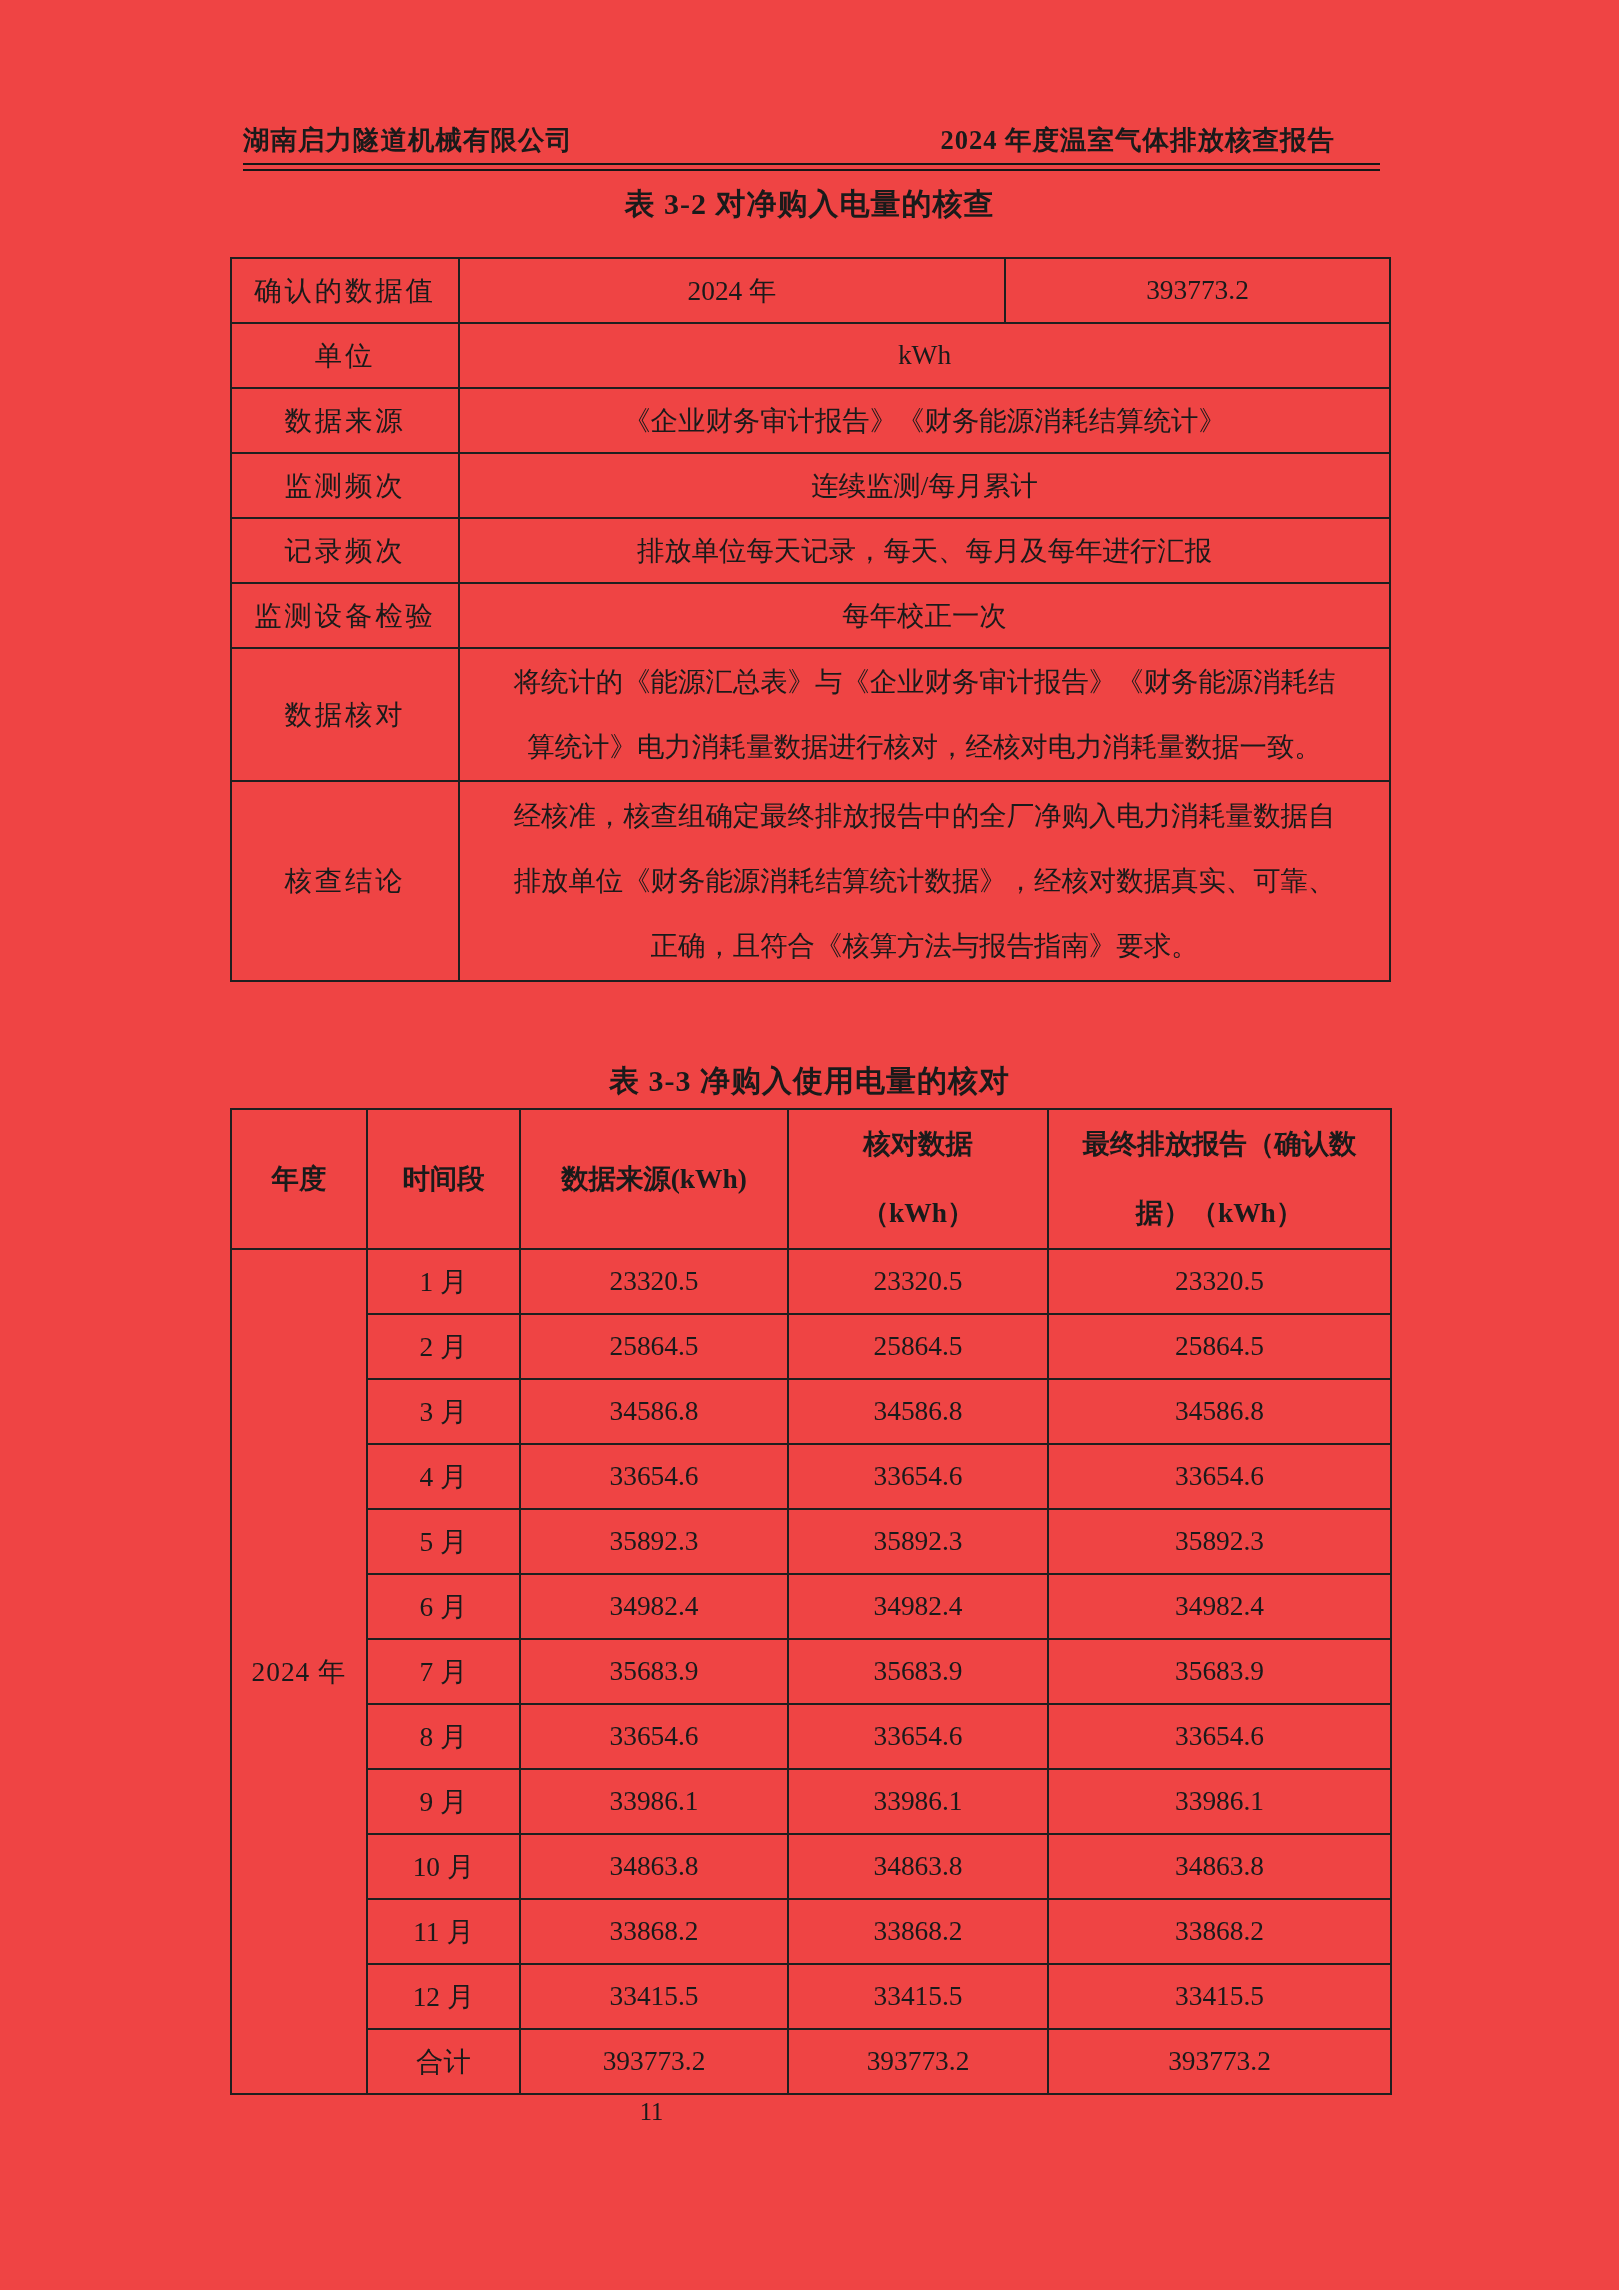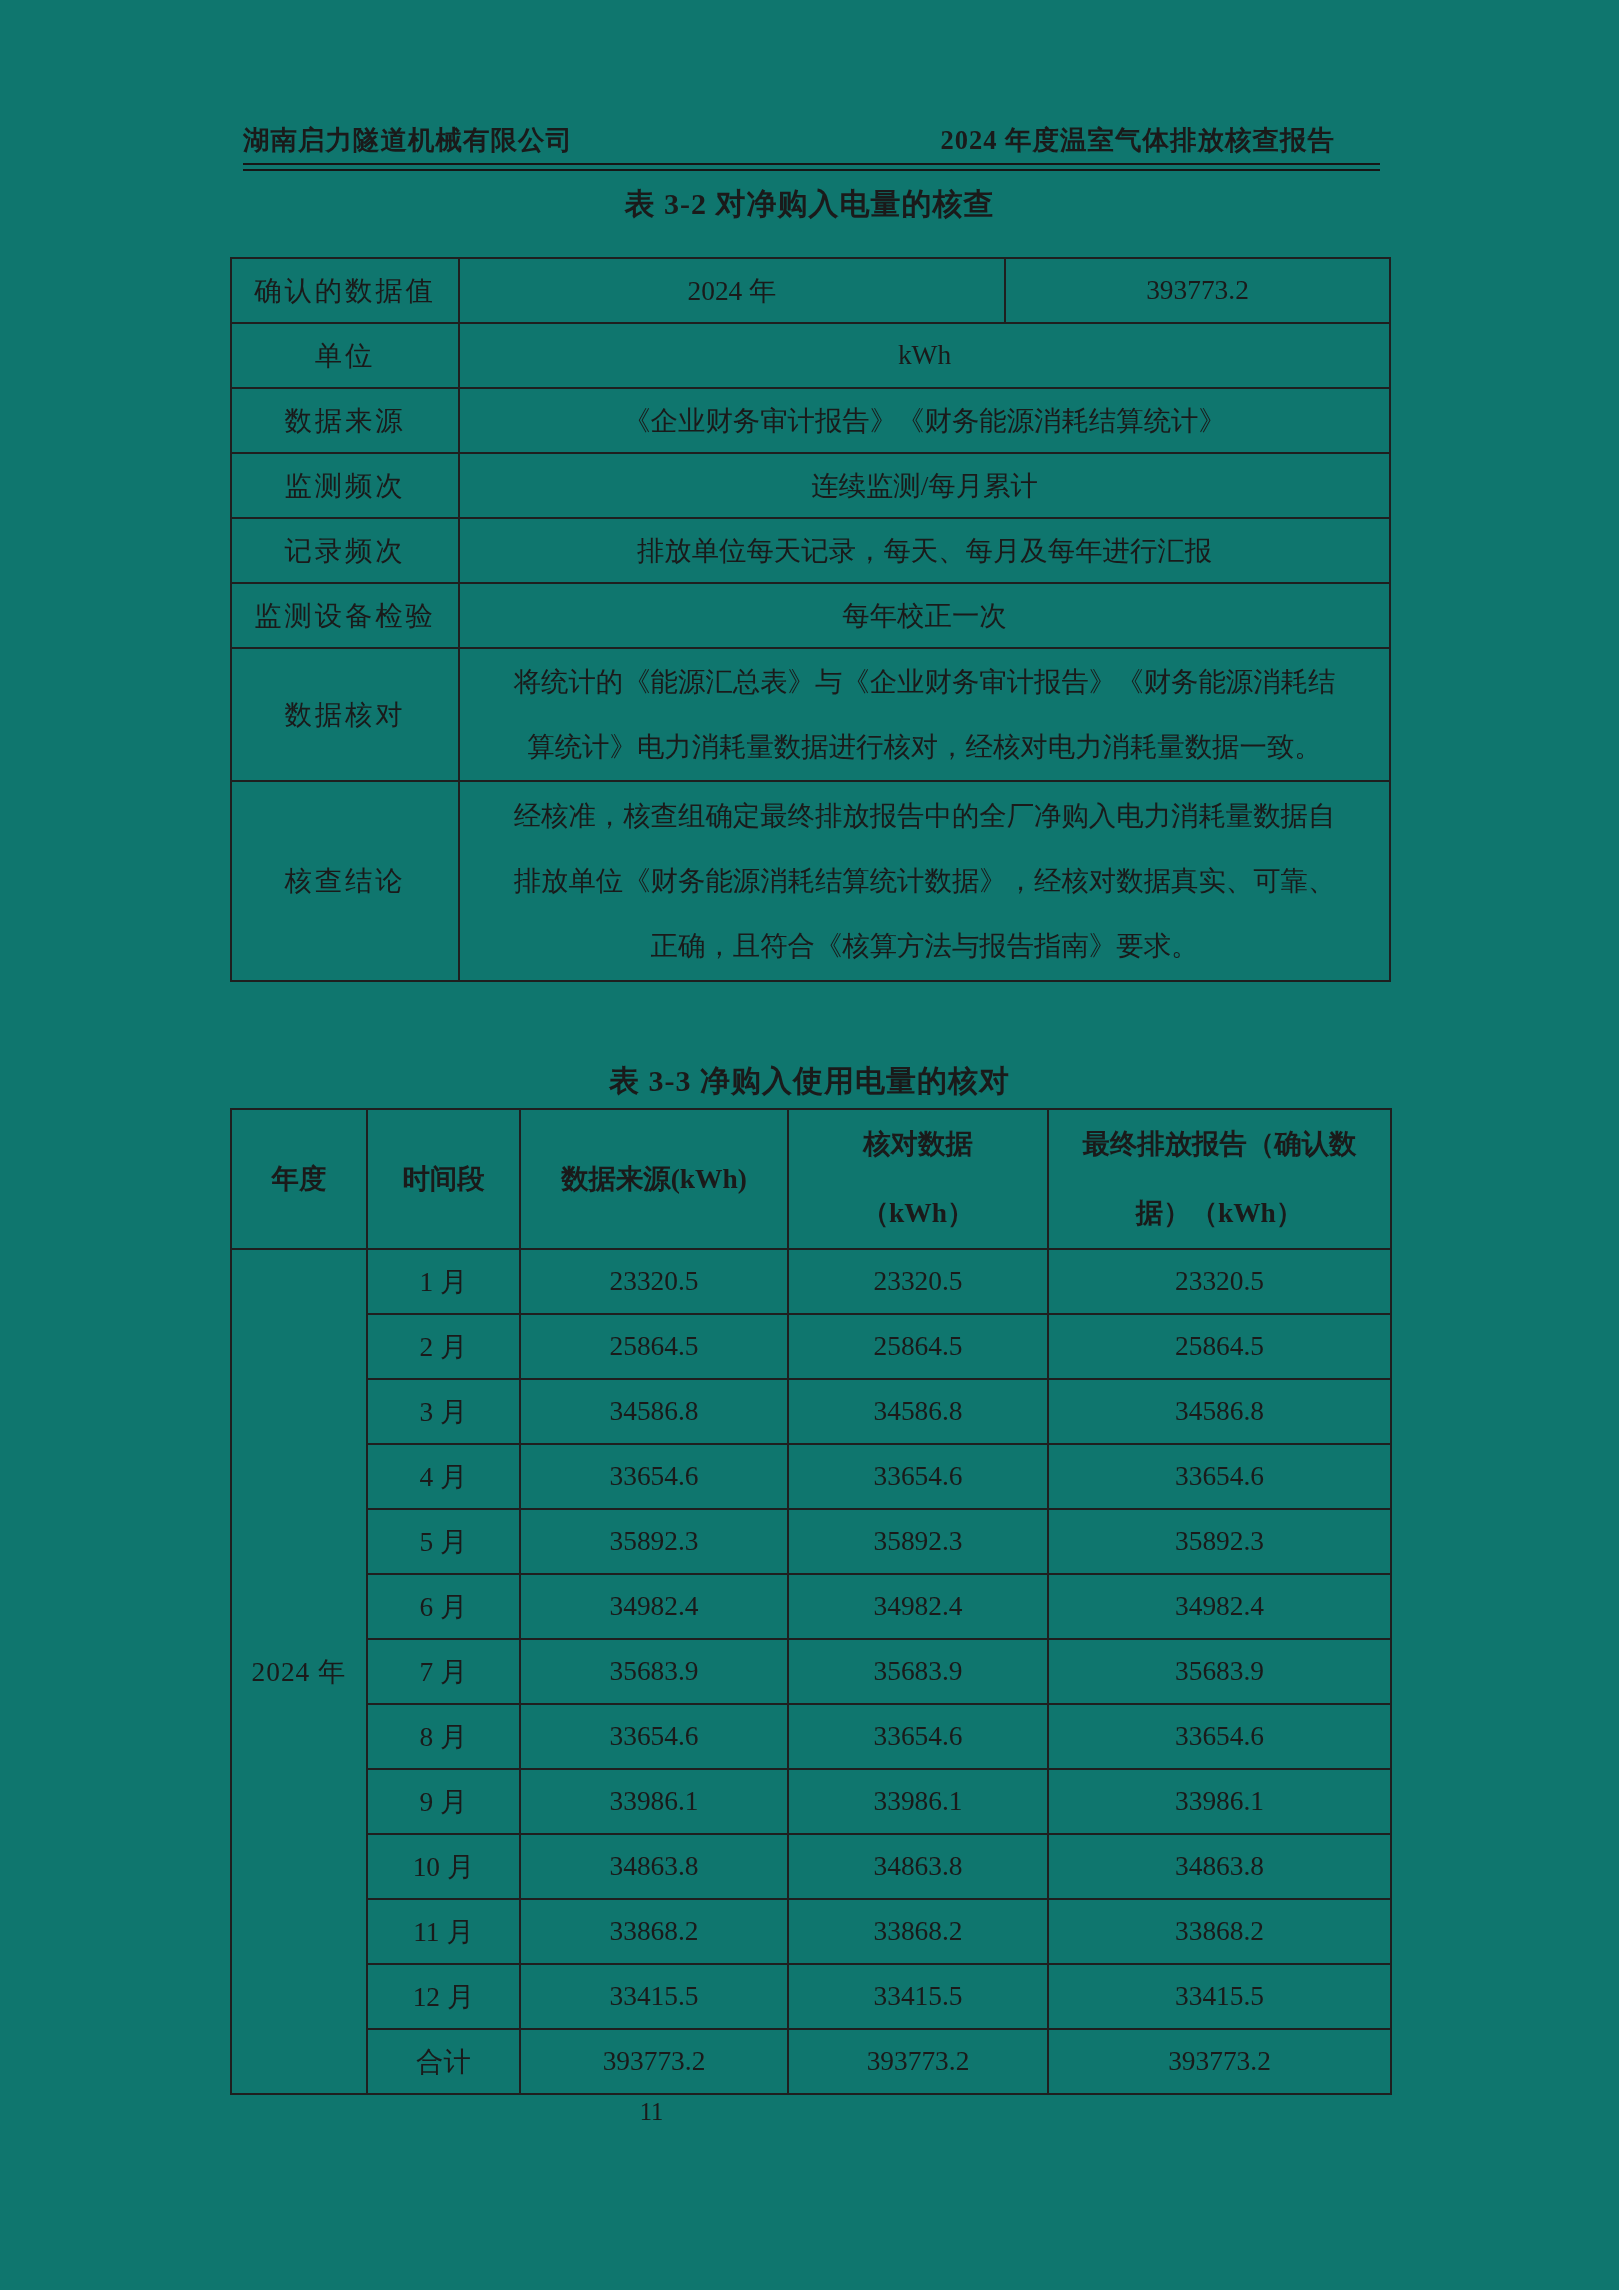--- a/index.html
+++ b/index.html
@@ -1,19 +1,19 @@
 <!DOCTYPE html>
 <html><head>
 <meta charset="utf-8">
 <style>
   html,body{margin:0;padding:0;background:#9a9a9a;}
   .page{
     position:relative;
     width:1619px;height:2291px;
-    background:#0f766e;
+    background:#ef4444;
     margin:0 auto;
     font-family:"Liberation Serif","DejaVu Serif",serif;
     color:#1a1a1a;
     overflow:hidden;
   }
   
   .hdr-row{
     position:absolute;left:243px;top:122px;width:1137px;
     display:flex;justify-content:space-between;align-items:baseline;
     font-size:26.5px;font-weight:bold;letter-spacing:1px;

